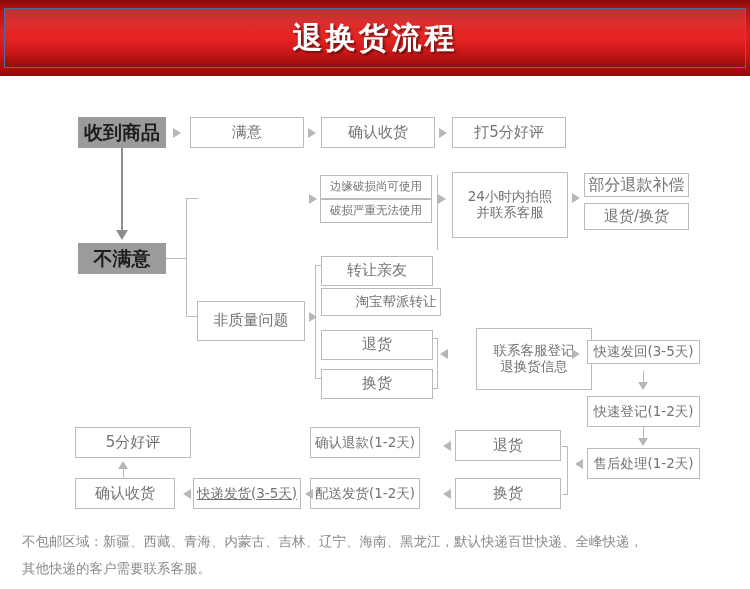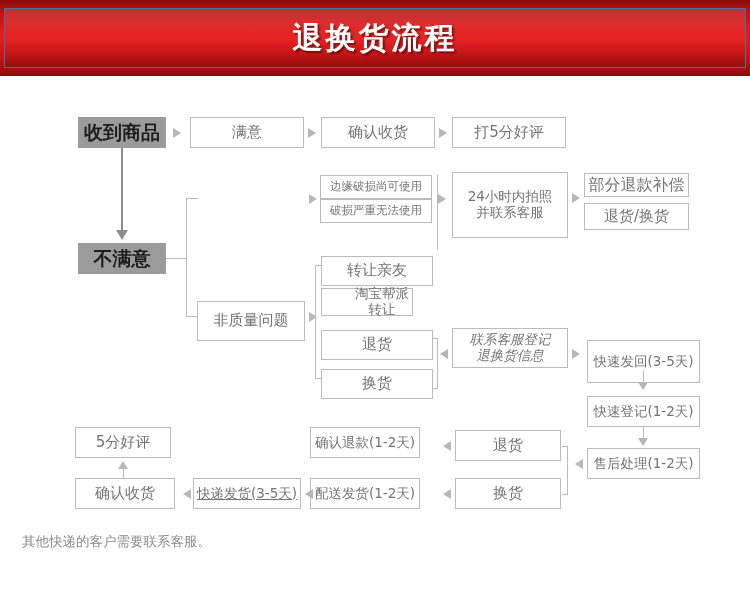--- a/index.html
+++ b/index.html
@@ -181,34 +181,34 @@
   <div class="node" style="left:584px; top:203px; width:105px; height:27px;">退货/换货</div>
 
   <div class="node" style="left:197px; top:301px; width:108px; height:40px;">非质量问题</div>
   <div class="arw right" style="left:309px; top:312px;"></div>
 
   <div class="ln v" style="left:315px; top:265px; height:113px;"></div>
   <div class="ln h" style="left:315px; top:265px; width:7px;"></div>
   <div class="ln h" style="left:315px; top:378px; width:7px;"></div>
 
   <div class="node" style="left:321px; top:256px; width:112px; height:30px;">转让亲友</div>
-  <div class="node md" style="left:321px; top:288px; width:92px; height:28px;padding-left:30px;">淘宝帮派转让</div>
+  <div class="node md" style="left:321px; top:288px; width:120px; height:28px;padding-left:30px;">淘宝帮派转让</div>
   <div class="node" style="left:321px; top:330px; width:112px; height:30px;">退货</div>
   <div class="node" style="left:321px; top:369px; width:112px; height:30px;">换货</div>
 
   <div class="ln v" style="left:437px; top:338px; height:50px;"></div>
   <div class="ln h" style="left:433px; top:338px; width:5px;"></div>
   <div class="ln h" style="left:433px; top:388px; width:5px;"></div>
   <div class="arw left" style="left:440px; top:349px;"></div>
 
-  <div class="node md" style="left:452px; top:328px; width:116px; height:40px;font-style:italic;">联系客服登记
+  <div class="node md" style="left:476px; top:328px; width:116px; height:62px;">联系客服登记
 退换货信息</div>
   <div class="arw right" style="left:572px; top:349px;"></div>
 
-  <div class="node md" style="left:587px; top:340px; width:113px; height:43px;">快速发回(3-5天)</div>
+  <div class="node md" style="left:587px; top:340px; width:113px; height:24px;">快速发回(3-5天)</div>
   <div class="ln v" style="left:643px; top:371px; height:14px;"></div>
   <div class="arw down" style="left:638px; top:382px;"></div>
 
   <div class="node md" style="left:587px; top:396px; width:113px; height:31px;">快速登记(1-2天)</div>
   <div class="ln v" style="left:643px; top:427px; height:14px;"></div>
   <div class="arw down" style="left:638px; top:438px;"></div>
 
   <div class="node md" style="left:587px; top:448px; width:113px; height:31px;">售后处理(1-2天)</div>
   <div class="arw left" style="left:575px; top:459px;"></div>
 
@@ -227,19 +227,20 @@
 
   <div class="arw left" style="left:183px; top:489px;"></div>
   <div class="node md" style="left:193px; top:478px; width:108px; height:31px;text-decoration:underline;">快递发货(3-5天)</div>
   <div class="arw left" style="left:305px; top:489px;"></div>
 
   <div class="node" style="left:75px; top:478px; width:100px; height:31px;">确认收货</div>
 
   <div class="ln v" style="left:123px; top:464px; height:14px;"></div>
   <div class="arw up" style="left:118px; top:461px;"></div>
 
-  <div class="node" style="left:75px; top:427px; width:96px; height:31px;">5分好评</div>
+  <div class="node" style="left:75px; top:427px; width:116px; height:31px;">5分好评</div>
 
   <div id="footer">
+    <div>不包邮区域：新疆、西藏、青海、内蒙古、吉林、辽宁、海南、黑龙江，默认快递百世快递、全峰快递，</div>
     <div>其他快递的客户需要联系客服。</div>
   </div>
 
 </div>
 
 </body></html>

